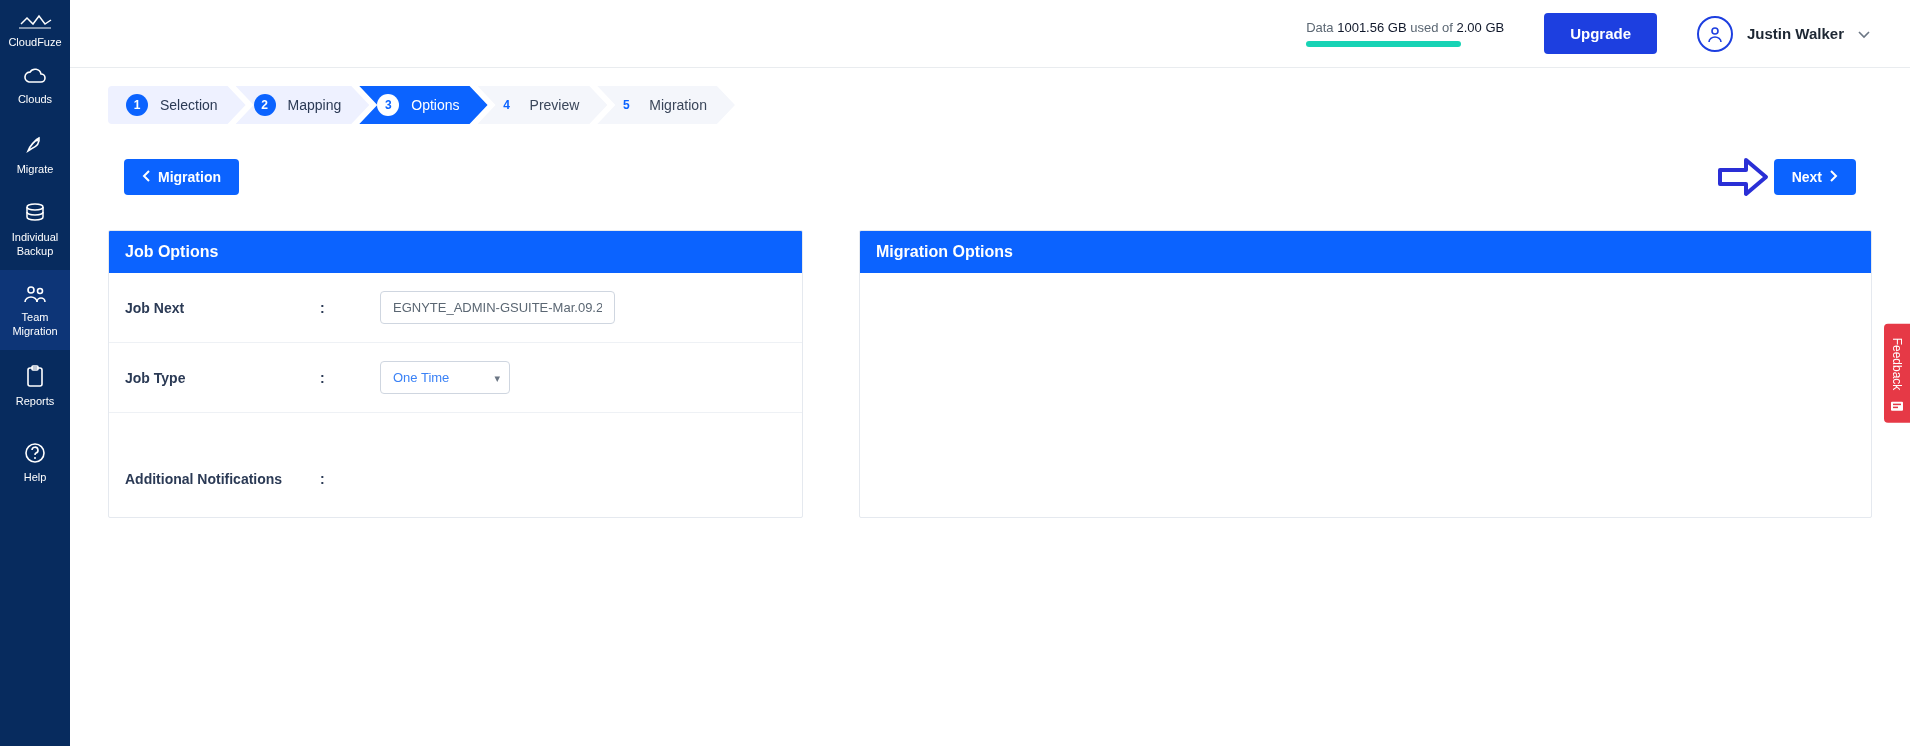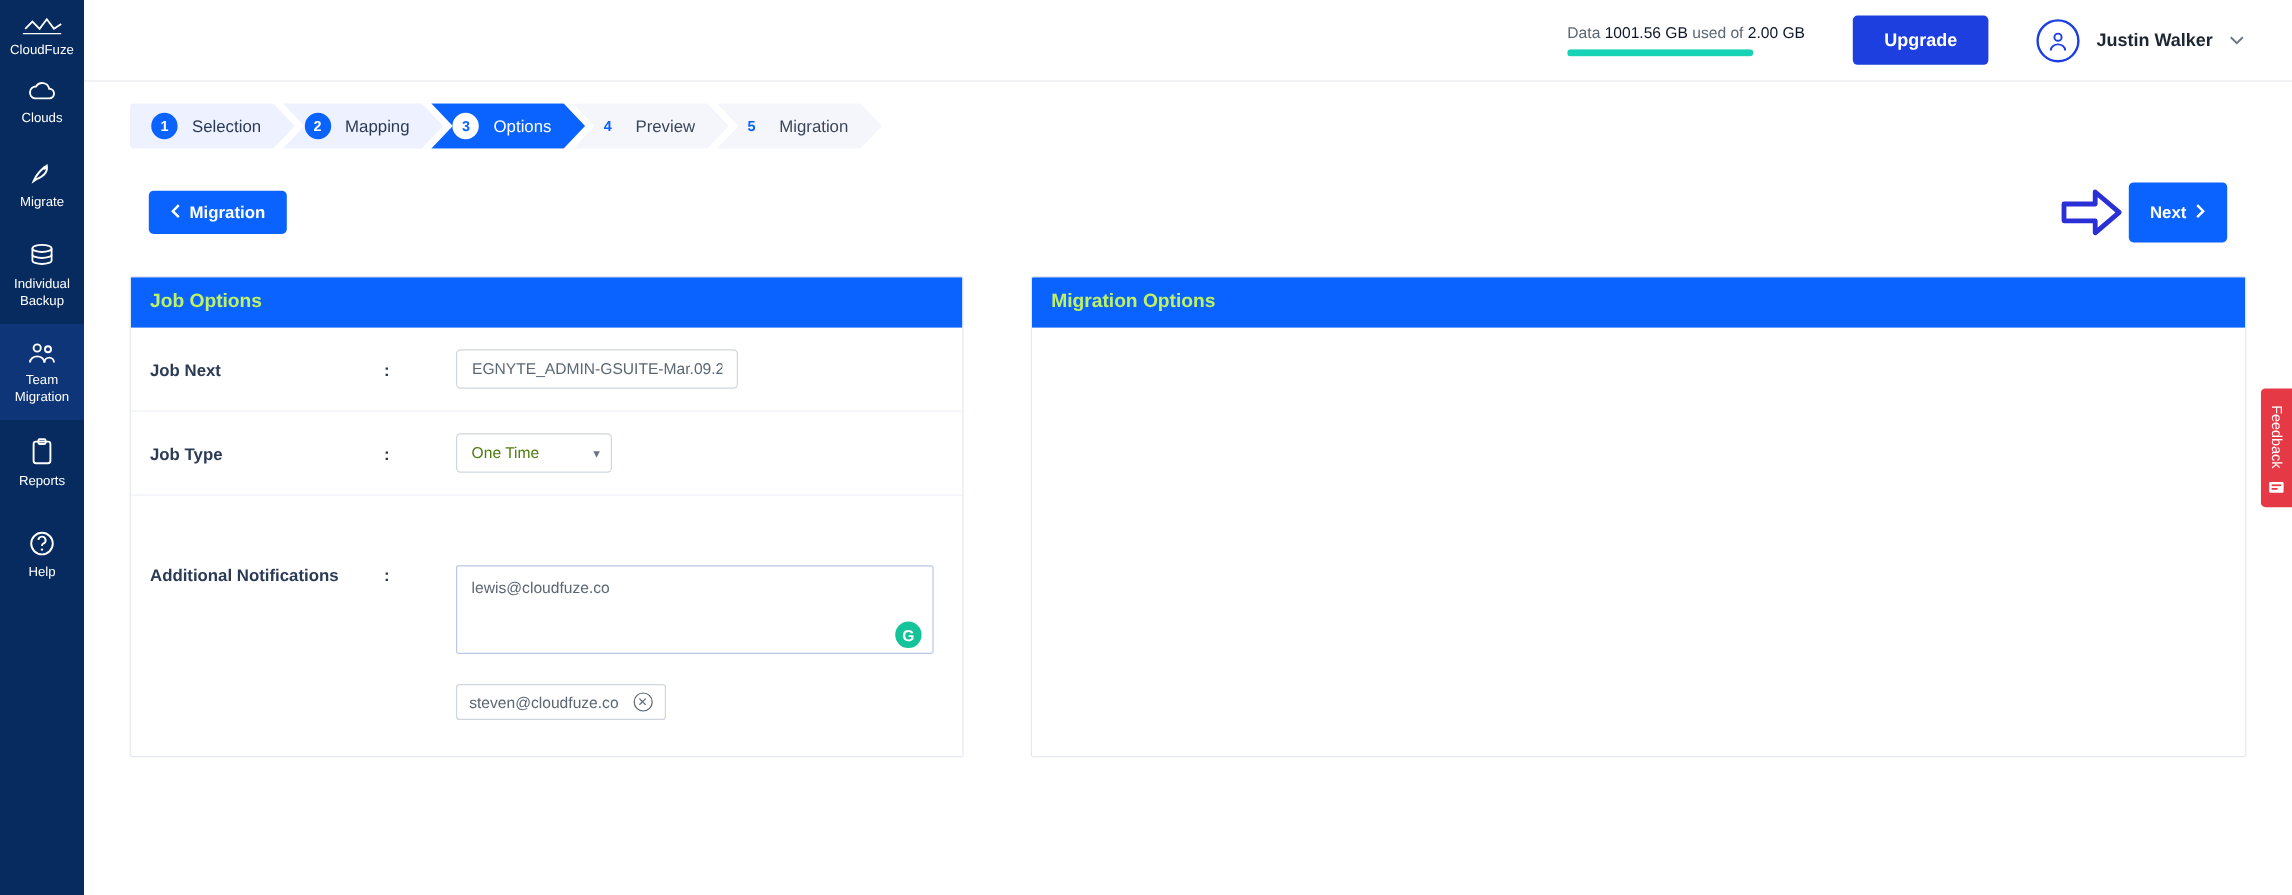--- a/index.html
+++ b/index.html
@@ -90,44 +90,44 @@
   .step.future .num { background: transparent; color: #0b63ff; font-weight: 700; }
 
   
   .navrow { display: flex; justify-content: space-between; align-items: center; margin-bottom: 28px; padding: 0 16px; }
   .btn-prev, .btn-next {
     background: #0b63ff; color: #fff; border: none; border-radius: 4px;
     padding: 10px 18px; font-size: 14px; font-weight: 600; cursor: pointer; display: flex; align-items: center; gap: 6px;
   }
   .big-arrow { width: 54px; height: 50px; }
   .big-arrow svg { width: 100%; height: 100%; }
-  .next-wrap { display: flex; gap: 4px; }
+  .next-wrap { display: flex; align-items: center; gap: 4px; }
 
   
   .panel-row { display: flex; gap: 56px; }
   .panel { background: #fff; border: 1px solid #e5e9ef; border-radius: 2px; flex: 1; overflow: hidden; }
   .panel.left { flex: 0 0 695px; }
   .panel-header {
-    background: #0b63ff; color: #bef264; font-weight: 700; font-size: 16px;
+    background: #0b63ff; color: #ffffff; font-weight: 700; font-size: 16px;
     padding: 12px 16px;
   }
   .panel-body { padding: 0; }
   .form-row {
     display: flex; align-items: center; padding: 18px 16px; border-bottom: 1px solid #eef1f5;
     font-size: 14px; color: #2b3a55;
   }
   .form-row:last-child { border-bottom: none; }
   .form-row .label { width: 195px; font-weight: 600; }
   .form-row .colon { width: 60px; font-weight: 700; }
   .form-row.tall { align-items: flex-start; padding-top: 58px; padding-bottom: 30px; }
   .input-text {
     border: 1px solid #cfd6e0; border-radius: 4px; padding: 8px 12px; font-size: 13px; color: #5b6773; width: 235px;
   }
   .select {
-    border: 1px solid #cfd6e0; border-radius: 4px; padding: 8px 12px; font-size: 13px; color: #4d7c0f; width: 130px;
+    border: 1px solid #cfd6e0; border-radius: 4px; padding: 8px 12px; font-size: 13px; color: #3b82f6; width: 130px;
     background: #fff; appearance: none; position: relative;
   }
   .select-wrap { position: relative; display: inline-block; }
   .select-wrap .caret { position: absolute; right: 10px; top: 50%; transform: translateY(-50%); pointer-events: none; color: #6b7684; font-size: 11px; }
   .notif-box {
     border: 1px solid #b9c8e6; border-radius: 2px; width: 398px; height: 74px; padding: 10px 12px;
     font-size: 13px; color: #5b6773; resize: none; position: relative;
   }
   .notif-wrap { position: relative; width: 398px; }
   .grammarly {
@@ -327,30 +327,20 @@
             <div class="colon">:</div>
             <span class="select-wrap">
               <input class="select" readonly="" value="One Time" style="">
               <span class="caret">▾</span>
             </span>
           </div>
 
           <div class="form-row tall">
             <div class="label">Additional Notifications</div>
             <div class="colon">:</div>
-            <div>
-              <div class="notif-wrap">
-                <textarea class="notif-box" style="">lewis@cloudfuze.co</textarea>
-                <span class="grammarly">G</span>
-              </div>
-              <span class="chip">
-                <span>steven@cloudfuze.co</span>
-                <span class="close">✕</span>
-              </span>
-            </div>
           </div>
 
         </div>
       </section>
 
       <section class="panel">
         <div class="panel-header">Migration Options</div>
       </section>
 
     </div>

